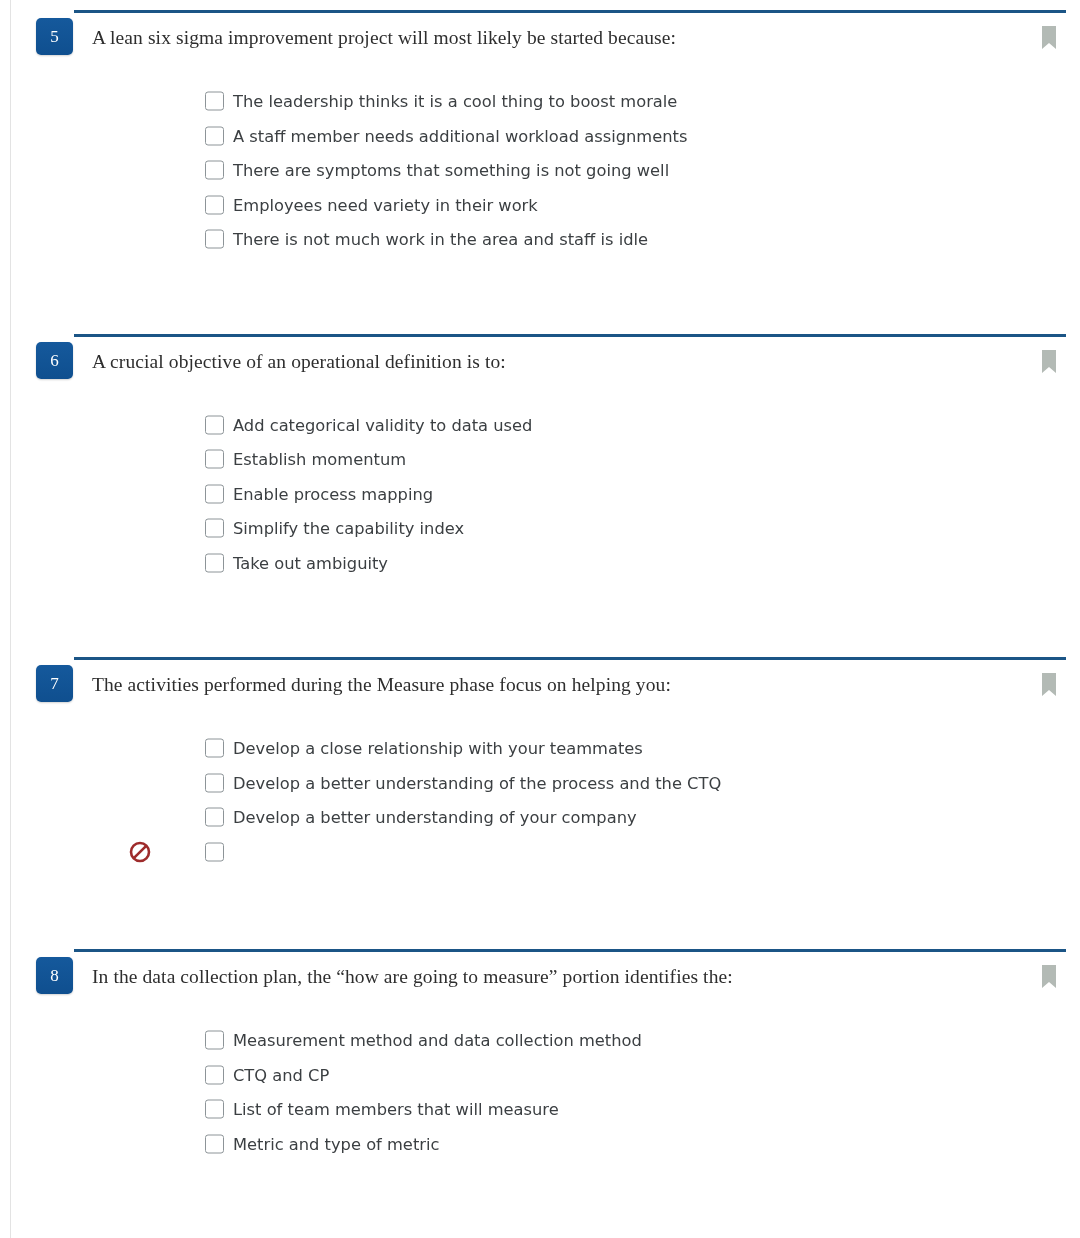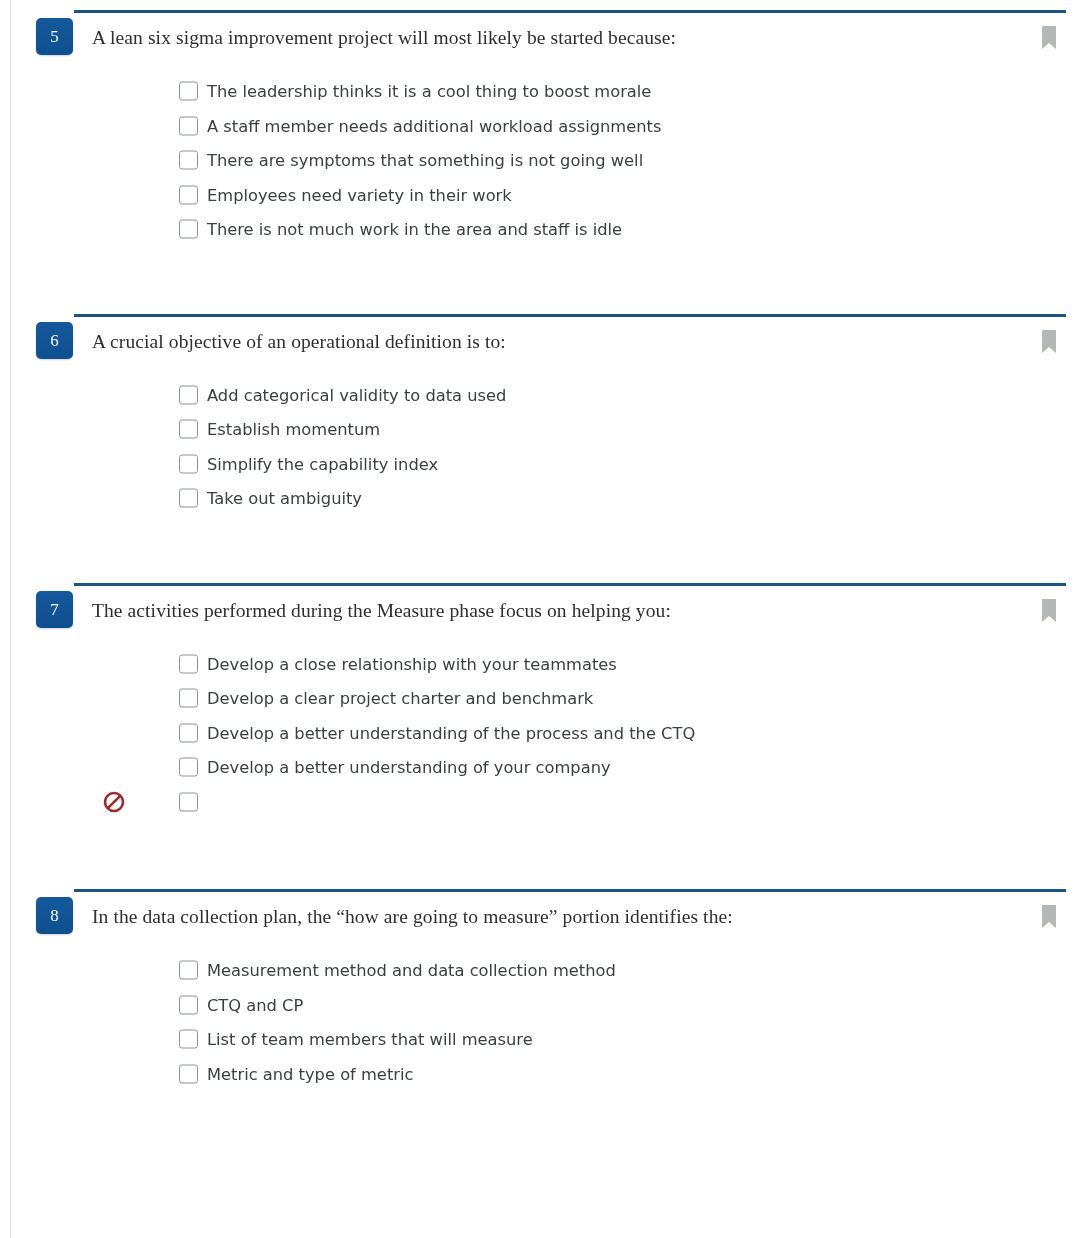--- a/index.html
+++ b/index.html
@@ -81,22 +81,22 @@
     position: absolute;
     right: 20px;
     top: 25px;
     width: 22px;
     height: 26px;
     line-height: 0;
   }
 
   
   .options {
-    padding: 16px 0 0 0;
-    margin: 0;
+    padding: 16px 0 0 16px;
+    margin: 10px;
     list-style: none;
   }
   .option-row {
     position: relative;
     height: 34.5px;
     display: flex;
     align-items: center;
   }
   .option-flag {
     position: absolute;
@@ -185,20 +185,24 @@
         <li class="option-row">
           <span class="option-checkbox"></span>
           <span class="option-label">Add categorical validity to data used</span>
         </li>
         <li class="option-row">
           <span class="option-checkbox"></span>
           <span class="option-label">Establish momentum</span>
         </li>
         <li class="option-row">
           <span class="option-checkbox"></span>
+          <span class="option-label">Enable process mapping</span>
+        </li>
+        <li class="option-row">
+          <span class="option-checkbox"></span>
           <span class="option-label">Simplify the capability index</span>
         </li>
         <li class="option-row">
           <span class="option-checkbox"></span>
           <span class="option-label">Take out ambiguity</span>
         </li>
       </ul>
     </div>
     <div class="q-spacer"></div>
     <div class="question-block">
@@ -207,24 +211,20 @@
         <div class="q-badge">7</div>
         <div class="q-text">The activities performed during the Measure phase focus on helping you:</div>
         <span class="q-bookmark"><svg width="22" height="26" viewBox="0 0 22 26" xmlns="http://www.w3.org/2000/svg">
             <path d="M4 1 H18 V24 L11 18 L4 24 Z" fill="#b3bab5"></path>
           </svg></span>
       </div>
       <ul class="options">
         <li class="option-row">
           <span class="option-checkbox"></span>
           <span class="option-label">Develop a close relationship with your teammates</span>
-        </li>
-        <li class="option-row">
-          <span class="option-checkbox"></span>
-          <span class="option-label">Develop a clear project charter and benchmark</span>
         </li>
         <li class="option-row">
           <span class="option-checkbox"></span>
           <span class="option-label">Develop a better understanding of the process and the CTQ</span>
         </li>
         <li class="option-row">
           <span class="option-checkbox"></span>
           <span class="option-label">Develop a better understanding of your company</span>
         </li>
         <li class="option-row">

